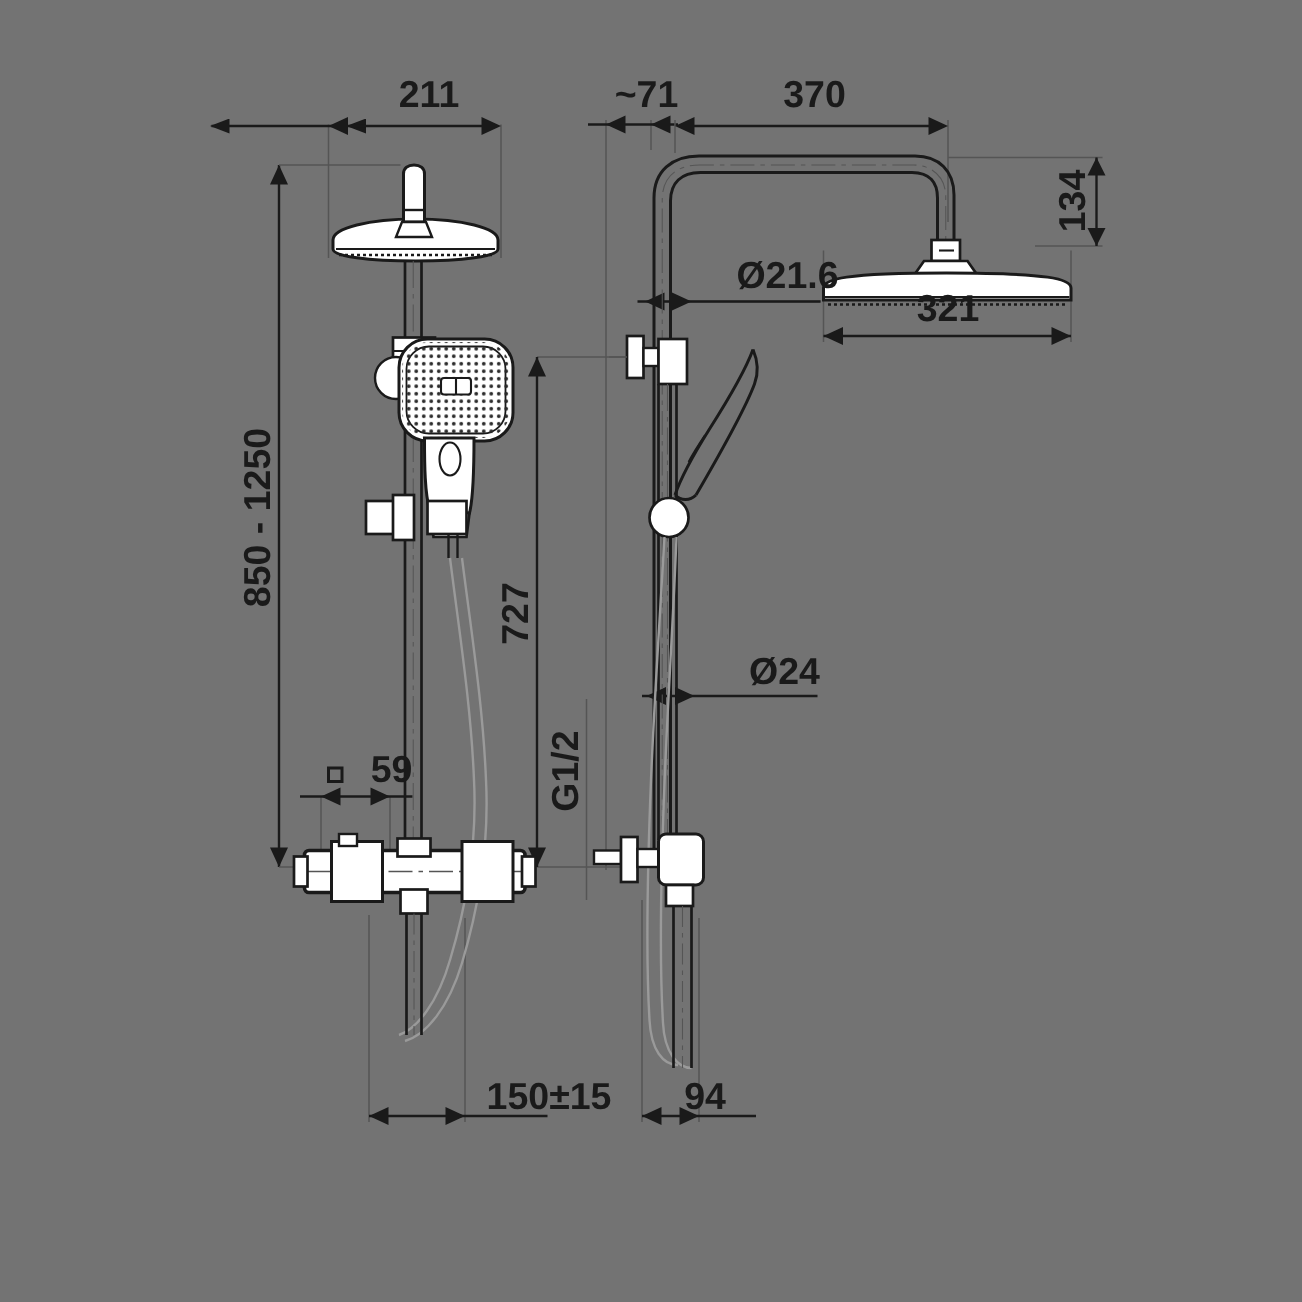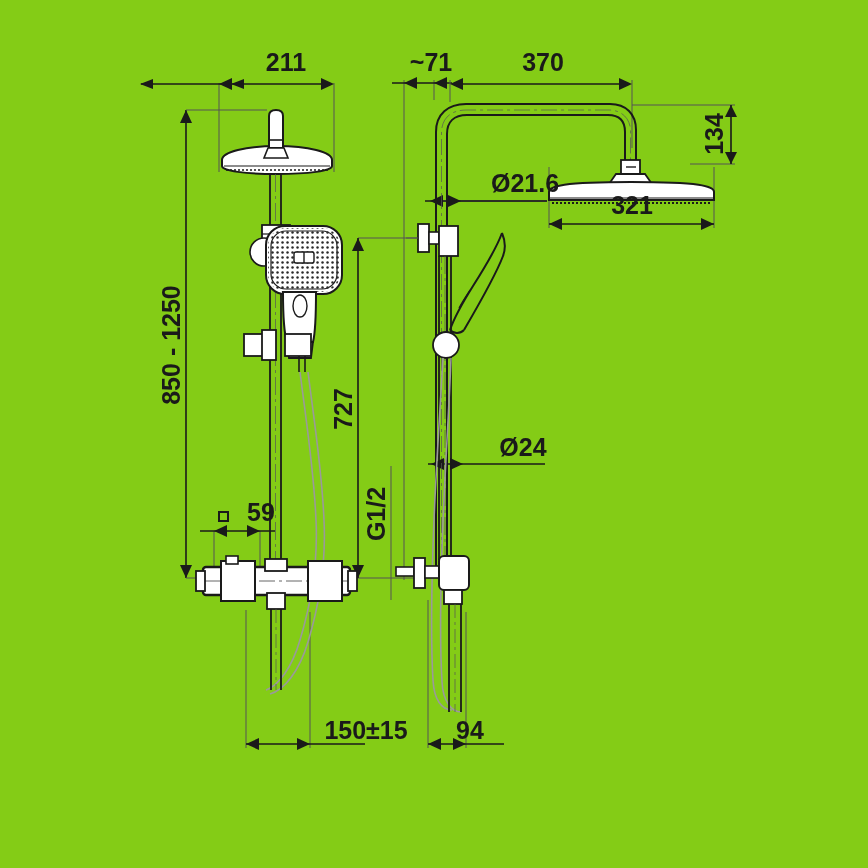--- a/index.html
+++ b/index.html
@@ -1,17 +1,17 @@
 <!DOCTYPE html>
 <html><head>
 <meta charset="utf-8">
 <style>
   html,body{margin:0;padding:0;background:#ffffff;}
   body{width:868px;height:868px;overflow:hidden;font-family:"Liberation Sans",sans-serif;}
-  #stage{position:relative;width:868px;height:868px;background:#84cc16;}
+  #stage{position:relative;width:868px;height:868px;background:#737373;}
   svg#drawing{position:absolute;left:0;top:0;width:868px;height:868px;display:block;}
   .dimtext{font-family:"Liberation Sans",sans-serif;font-weight:bold;font-size:25px;fill:#1a1a1a;}
 </style>
 </head>
 <body>
 
 <div id="stage">
 <svg id="drawing" viewBox="0 0 868 868">
   <defs>
     <marker id="ar" markerWidth="13" markerHeight="10" refX="12" refY="5" orient="auto" markerUnits="userSpaceOnUse">

